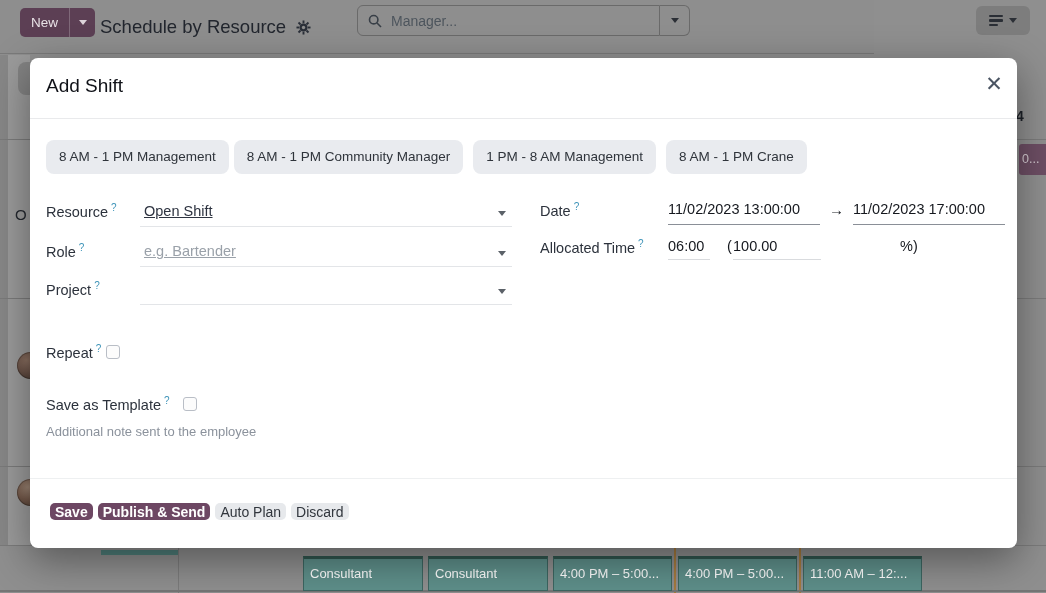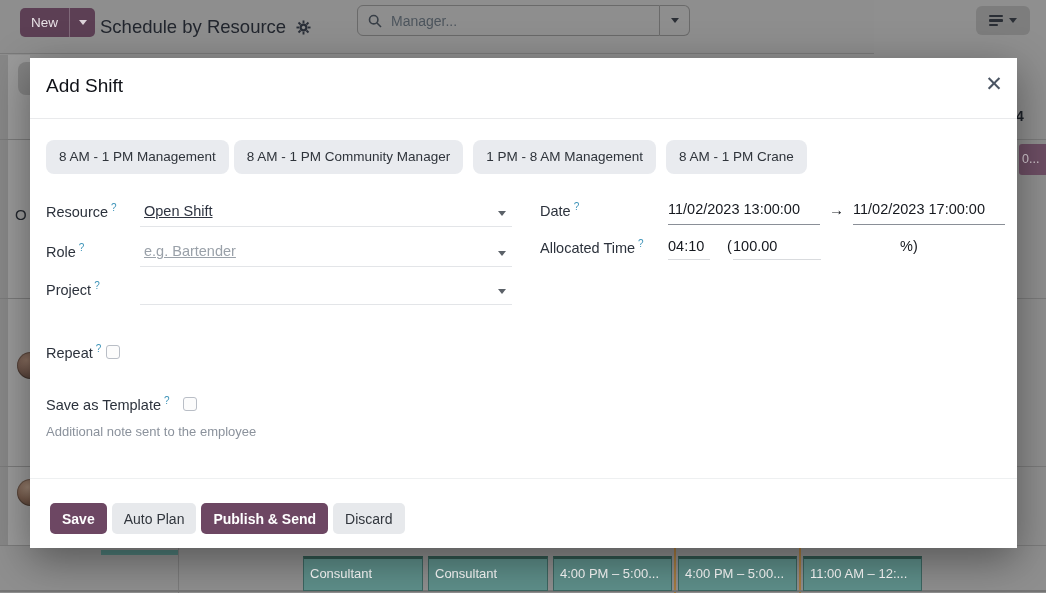--- a/index.html
+++ b/index.html
@@ -33,39 +33,39 @@
   #avatar-2 { background:radial-gradient(circle at 40% 30%, #9a8372 0%, #74594a 50%, #43352c 100%); }
   #day-num { left:1016px; top:108px; font-size:14px; font-weight:bold; color:#1c2128; }
   #mauve-cell { left:1019px; top:144px; width:27px; height:31px; background:#6d4e64; border-radius:3px 0 0 3px; color:#d5cbd2; font-size:12.5px; line-height:31px; padding-left:3px; }
   #teal-sliver { left:101px; top:550px; width:77px; height:5px; background:#4f7f7a; }
   #vline-col { left:178px; top:545px; width:1px; height:48px; background:#7b7b7b; }
   .orange-vline { top:546px; width:2px; height:47px; background:#a57a3e; }
   #bottom-line { left:0; top:590px; width:1046px; height:2px; background:#757575; }
   .gcell { top:556px; height:35px; background:#5e8f8a; border:1px solid #3c6661; border-top:3px solid #31574f; color:#ffffff; font-size:13px; line-height:29px; padding:0 6px; white-space:nowrap; overflow:hidden; }
 
   
-  #modal { left:30px; top:58px; width:987px; height:490px; background:#ffffff; border-radius:0; box-shadow:0 12px 40px rgba(0,0,0,.4); }
+  #modal { left:30px; top:58px; width:987px; height:490px; background:#ffffff; border-radius:8px; box-shadow:0 12px 40px rgba(0,0,0,.4); }
   #modal .abs { position:absolute; }
   #modal-title { left:16px; top:17px; font-size:19px; font-weight:500; color:#0f1117; }
   #modal-close { left:950px; top:14px; font-size:21px; color:#4b5563; width:28px; text-align:center; cursor:default; }
   .mdiv { left:0; width:987px; height:1px; background:#e9eaec; }
   #chips { left:16px; top:82px; display:flex; gap:5px; }
   .chip { height:34px; line-height:34px; padding:0 13px; background:#e9ebef; border-radius:8px; font-size:13.5px; color:#2f343b; white-space:nowrap; }
   .chip.sp { margin-left:5px; }
 
   .flabel { font-size:14.5px; color:#2c323c; }
   .help { font-size:10px; color:#3d93b8; vertical-align:super; margin-left:3px; }
   .select-caret { width:0; height:0; border-left:4px solid transparent; border-right:4px solid transparent; border-top:5px solid #5b6168; position:absolute; right:6px; top:11px; }
   .fld { left:110px; width:372px; height:27px; border-bottom:1px solid #e3e5e8; font-size:14.5px; color:#2d3340; padding:3px 2px 0 4px;text-decoration:underline; }
   .fld.placeholder { color:#9aa1a9; }
   .date-inp { height:24px; width:152px; border-bottom:1px solid #8a8f97; font-size:14.5px; color:#15181e; }
   .soft-under { border-bottom:1px solid #d9dbde; }
   .checkbox { width:14px; height:14px; background:#fcfcfc; border:1px solid #b9bec6; border-radius:3px; }
   #note-ph { left:16px; top:366px; font-size:13px; color:#8b929c; }
-  .btn { height:31px; border-radius:5px; padding:0 11px; font-size:14px; display:flex; align-items:center; border:1px solid transparent; }
+  .btn { height:17px; border-radius:5px; padding:0 4px; font-size:14px; display:flex; align-items:center; border:1px solid transparent; }
   .btn.primary { background:#6d4763; color:#fff; font-weight:bold; }
   .btn.light { background:#e7e9ec; color:#31363d; }
   #footer { left:20px; top:445px; display:flex; gap:5px; }
 
   svg { display:block; }
 </style>
 </head>
 <body>
 
 <div class="abs" id="topbar">
@@ -176,35 +176,35 @@
 
   <div class="abs flabel" style="left:510px; top:143px"><span>Date</span><sup class="help">?</sup></div>
   <div class="abs" style="left:638px; top:143px; display:flex; align-items:flex-start; gap:9px">
     <span class="date-inp">11/02/2023 13:00:00</span>
     <span style="font-size:15px; color:#15181e">→</span>
     <span class="date-inp">11/02/2023 17:00:00</span>
   </div>
 
   <div class="abs flabel" style="left:510px; top:180px"><span>Allocated Time</span><sup class="help">?</sup></div>
   <div class="abs" style="left:638px; top:180px; width:300px; height:24px; font-size:14.5px; color:#15181e">
-    <span class="abs soft-under" style="left:0; top:0; width:42px; height:22px">04:10</span>
+    <span class="abs soft-under" style="left:0; top:0; width:42px; height:22px">06:00</span>
     <span class="abs" style="left:59px; top:0">(</span>
     <span class="abs soft-under" style="left:65px; top:0; width:88px; height:22px">100.00</span>
     <span class="abs" style="left:232px; top:0">%)</span>
   </div>
 
   <div class="abs flabel" style="left:16px; top:285px"><span>Repeat</span><sup class="help">?</sup></div>
   <span class="abs checkbox" style="left:76px; top:287px"></span>
 
   <div class="abs flabel" style="left:16px; top:337px"><span>Save as Template</span><sup class="help">?</sup></div>
   <span class="abs checkbox" style="left:153px; top:339px"></span>
 
   <div class="abs" id="note-ph">Additional note sent to the employee</div>
 
   <div class="abs mdiv" style="top:420px; background:#eef0f1"></div>
 
   <div class="abs" id="footer">
     <button class="btn primary">Save</button>
+    <button class="btn primary">Publish &amp; Send</button>
     <button class="btn light">Auto Plan</button>
-    <button class="btn primary">Publish &amp; Send</button>
     <button class="btn light">Discard</button>
   </div>
 </div>
 
 </body></html>

